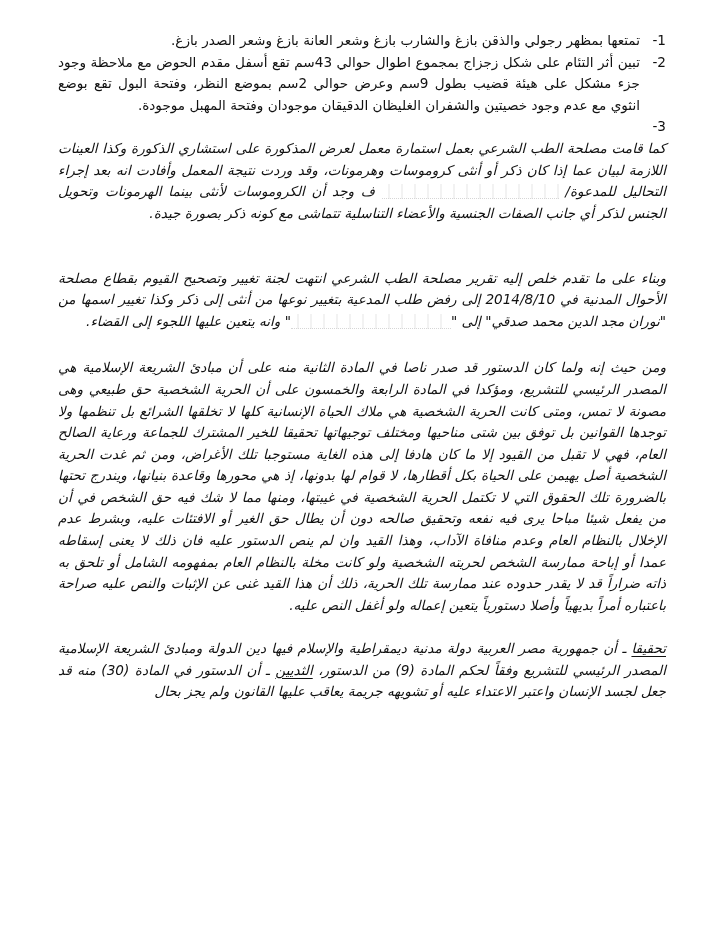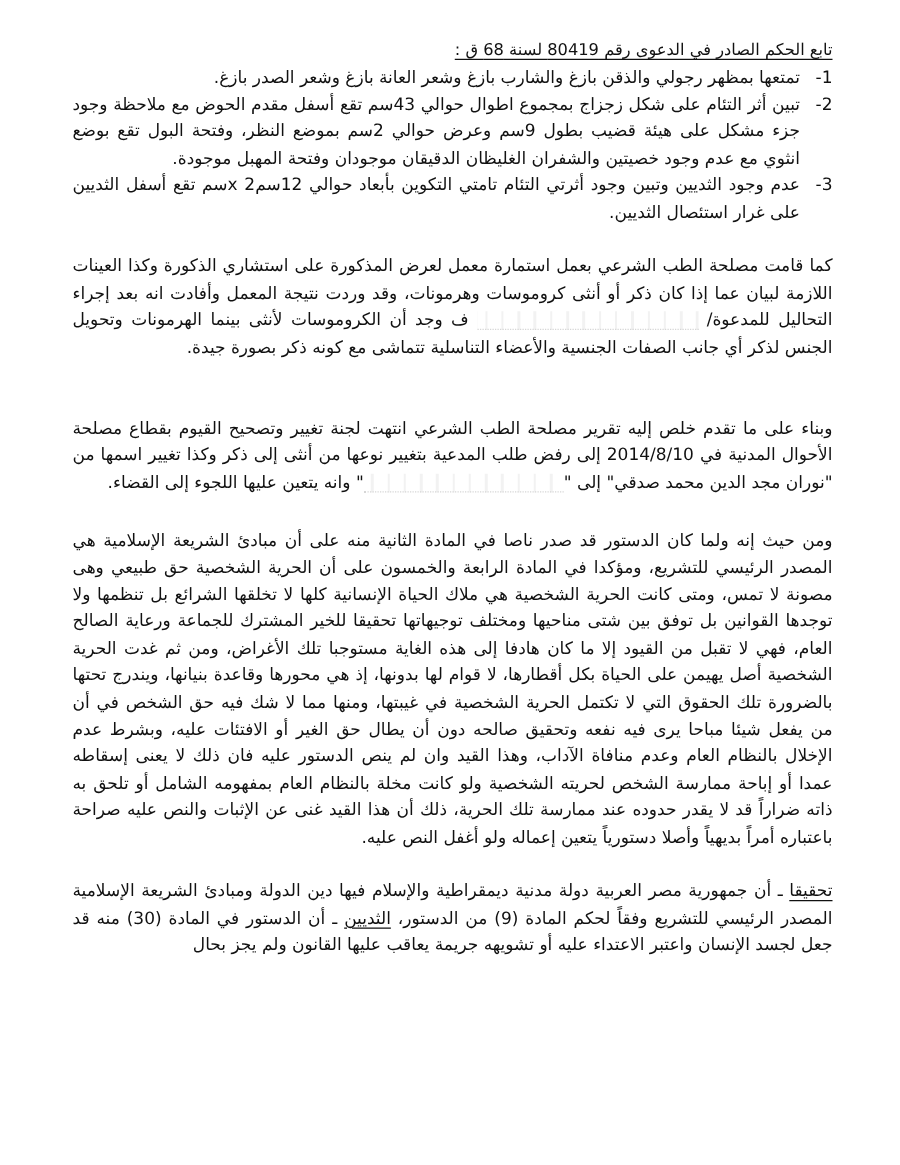--- a/index.html
+++ b/index.html
@@ -46,20 +46,21 @@
       margin: 0;
     }
     ol.findings li .num {
       position: absolute;
       right: 0;
       top: 0;
       direction: ltr;
     }
     .para {
       margin: 0;
+      font-style: italic;
     }
     .gap {
       height: 21.6px;
     }
     .gap-lg {
       height: 25px;
     }
     .redacted {
       display: inline-block;
       color: transparent;
@@ -74,34 +75,32 @@
     .u {
       text-decoration: underline;
       text-underline-offset: 3px;
     }
   </style>
 </head>
 <body>
 
 <div class="page">
 
-  <p class="title">تابع الحكم الصادر في الدعوى رقم  80419  لسنة  68   ق :</p>
 
   <ol class="findings">
     <li>
       <span class="num">-1</span>
       <span>تمتعها بمظهر رجولي والذقن بازغ والشارب بازغ وشعر العانة بازغ وشعر الصدر بازغ.</span>
     </li>
     <li>
       <span class="num">-2</span>
       <span>تبين أثر التئام على شكل زجزاج بمجموع اطوال حوالي 43سم تقع أسفل مقدم الحوض مع ملاحظة وجود جزء مشكل على هيئة قضيب بطول 9سم وعرض حوالي 2سم بموضع النظر، وفتحة البول تقع بوضع انثوي مع عدم وجود خصيتين والشفران الغليظان الدقيقان موجودان وفتحة المهبل موجودة.</span>
     </li>
     <li>
       <span class="num">-3</span>
-      <span>عدم وجود الثديين وتبين وجود أثرتي التئام تامتي التكوين بأبعاد حوالي 12سمx 2سم تقع أسفل الثديين على غرار استئصال الثديين.</span>
     </li>
   </ol>
 
   <div class="gap"></div>
 
   <p class="para">
     <span>كما قامت مصلحة الطب الشرعي بعمل استمارة معمل لعرض المذكورة على استشاري الذكورة وكذا العينات اللازمة لبيان عما إذا كان ذكر أو أنثى كروموسات وهرمونات، وقد وردت نتيجة المعمل وأفادت انه بعد إجراء التحاليل للمدعوة/</span>
     <span class="redacted">xxxxxxxxxxxxxxxxxxxxxx</span>
     <span>ف وجد أن الكروموسات لأنثى بينما الهرمونات وتحويل الجنس لذكر أي جانب الصفات الجنسية والأعضاء التناسلية تتماشى مع كونه ذكر بصورة جيدة.</span>
   </p>

